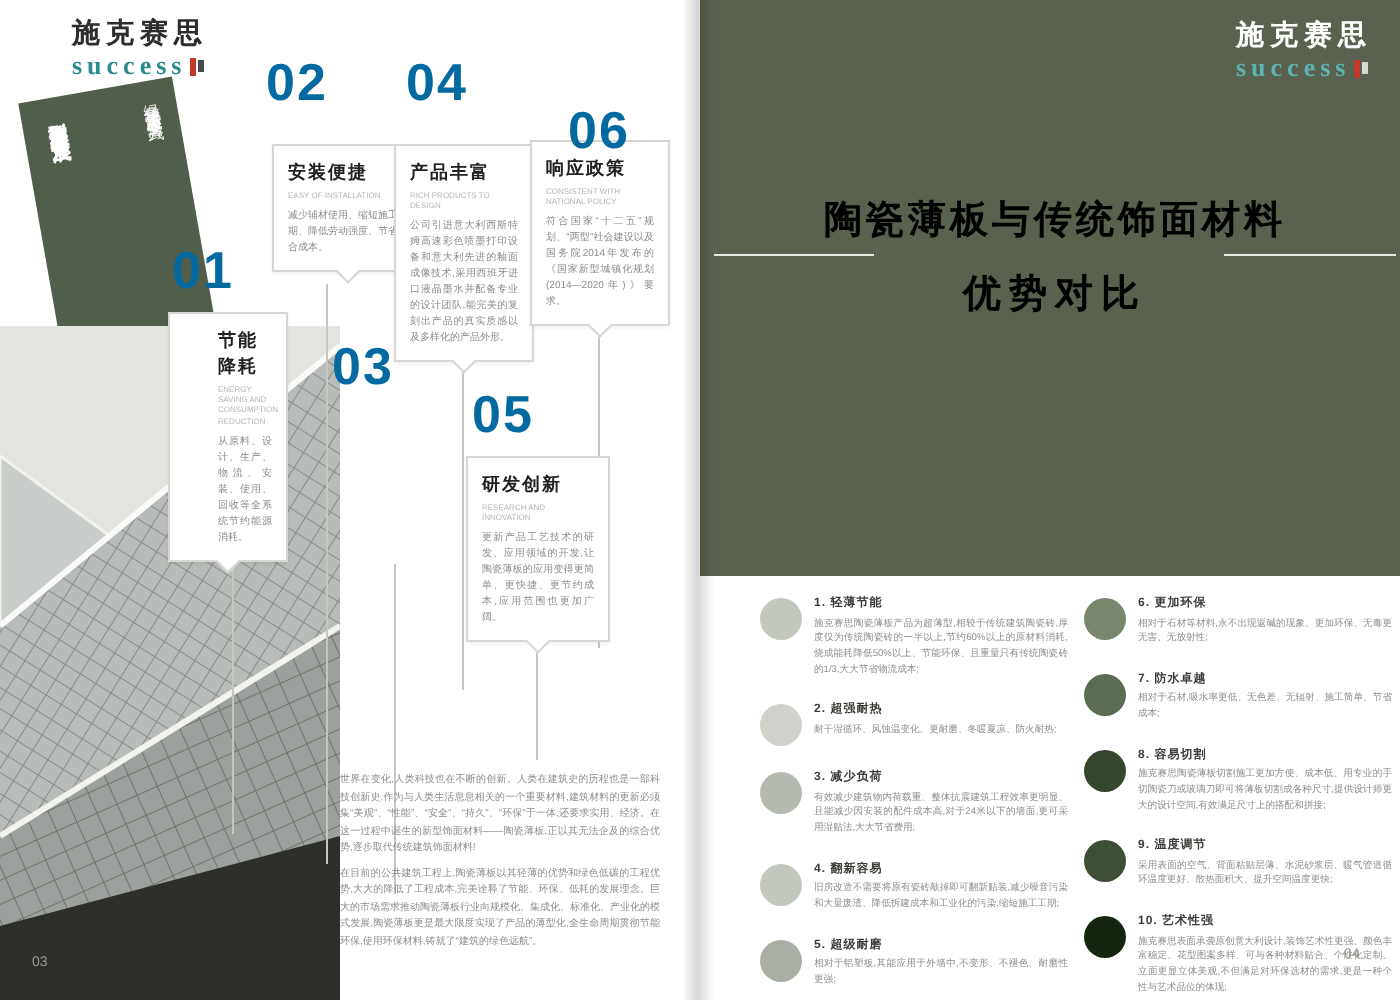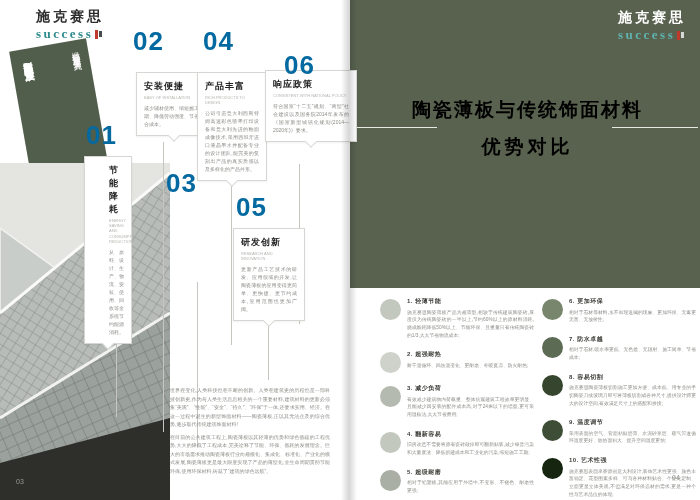--- a/index.html
+++ b/index.html
@@ -109,21 +109,21 @@
   <div class="feat-num" style="left:236px;top:192px;">05</div>
   <div class="feat-num" style="left:284px;top:26px;margin-top:24px;">06</div>
 
   <div class="vline" style="left:116px;top:232px;height:185px;"></div>
   <div class="vline" style="left:163px;top:142px;height:290px;"></div>
   <div class="vline" style="left:197px;top:282px;height:165px;"></div>
   <div class="vline" style="left:231px;top:184px;height:161px;"></div>
   <div class="vline" style="left:268px;top:312px;height:68px;"></div>
   <div class="vline" style="left:299px;top:164px;height:160px;"></div>
 
-  <div class="bubble" style="left:84px;top:156px;width:48px;padding-left:24px;">
+  <div class="bubble" style="left:84px;top:156px;width:60px;padding-left:24px;">
     <div class="b-title">节能降耗</div>
     <div class="b-eng">ENERGY SAVING AND CONSUMPTION REDUCTION</div>
     <div class="b-desc">从原料、设计、生产、物流、安装、使用、回收等全系统节约能源消耗。</div>
     <div class="tail"></div>
   </div>
 
   <div class="bubble" style="left:136px;top:72px;width:76px;">
     <div class="b-title">安装便捷</div>
     <div class="b-eng">EASY OF INSTALLATION</div>
     <div class="b-desc">减少辅材使用、缩短施工工期、降低劳动强度、节省综合成本。</div>
@@ -138,21 +138,21 @@
     <div class="tail"></div>
   </div>
 
   <div class="bubble" style="left:233px;top:228px;width:72px;">
     <div class="b-title">研发创新</div>
     <div class="b-eng">RESEARCH AND INNOVATION</div>
     <div class="b-desc">更新产品工艺技术的研发、应用领域的开发,让陶瓷薄板的应用变得更简单、更快捷、更节约成本,应用范围也更加广阔。</div>
     <div class="tail"></div>
   </div>
 
-  <div class="bubble" style="left:265px;top:70px;width:92px;">
+  <div class="bubble" style="left:265px;top:70px;width:70px;">
     <div class="b-title">响应政策</div>
     <div class="b-eng">CONSISTENT WITH NATIONAL POLICY</div>
     <div class="b-desc">符合国家“十二五”规划、“两型”社会建设以及国务院2014年发布的《国家新型城镇化规划(2014—2020年)》要求。</div>
     <div class="tail"></div>
   </div>
 
   <div class="intro">
     <p>世界在变化,人类科技也在不断的创新。人类在建筑史的历程也是一部科技创新史,作为与人类生活息息相关的一个重要材料,建筑材料的更新必须集“美观”、“性能”、“安全”、“持久”、“环保”于一体,还要求实用、经济。在这一过程中诞生的新型饰面材料——陶瓷薄板,正以其无法企及的综合优势,逐步取代传统建筑饰面材料!</p>
     <p>在目前的公共建筑工程上,陶瓷薄板以其轻薄的优势和绿色低碳的工程优势,大大的降低了工程成本,完美诠释了节能、环保、低耗的发展理念。巨大的市场需求推动陶瓷薄板行业向规模化、集成化、标准化、产业化的模式发展,陶瓷薄板更是最大限度实现了产品的薄型化,全生命周期贯彻节能环保,使用环保材料,铸就了“建筑的绿色远航”。</p>
   </div>

